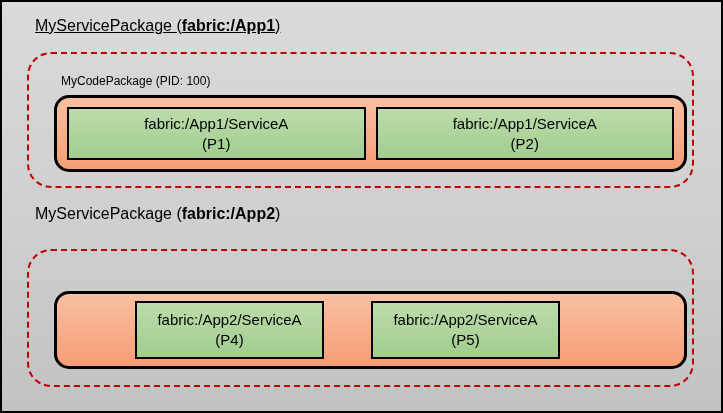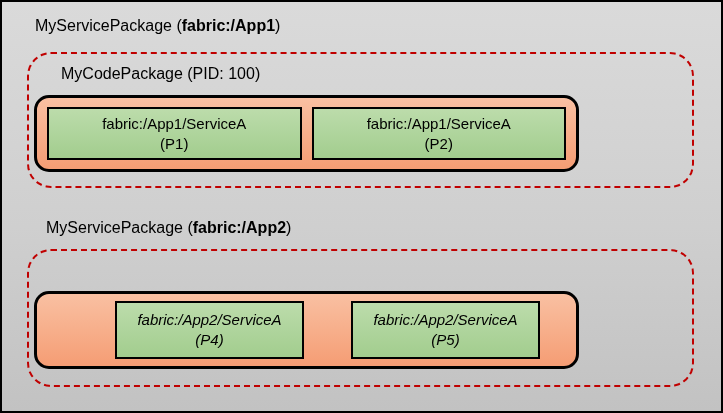--- a/index.html
+++ b/index.html
@@ -25,28 +25,28 @@
   .sp-boundary {
     position: absolute;
     left: 25px;
     width: 667px;
     border: 2px dashed #c00000;
     border-radius: 24px;
   }
   .cp-label {
     position: absolute;
     left: 32px;
-    top: 11px;
-    font-size: 16px;
+    top: 20px;
+    font-size: 12px;
     white-space: nowrap;
   }
   .cp-box {
     position: absolute;
-    left: 5px;
-    width: 545px;
+    left: 25px;
+    width: 633px;
     border: 3px solid #000;
     border-radius: 15px;
     background: linear-gradient(180deg, #f9c0a2 0%, #f59d74 100%);
   }
   .cp-box.flexrow {
     display: flex;
     gap: 10px;
     padding: 9px 10px;
   }
   .svc-box {
@@ -54,28 +54,28 @@
     background: linear-gradient(180deg, #bcdcab 0%, #a2cd8e 100%);
     display: flex;
     flex-direction: column;
     align-items: center;
     justify-content: center;
     text-align: center;
     font-size: 15px;
     line-height: 20px;
   }
   .cp-box.flexrow .svc-box { flex: 1 1 0; }
-  .svc-abs { position: absolute; width: 189px; height: 58px; top: 7px; font-style: italic; }
+  .svc-abs { position: absolute; width: 189px; height: 58px; top: 7px; }
 
   
-  #title-1 { top: 13px; }
+  #title-1 { top: 13px; text-decoration: underline; }
   #boundary-1 { top: 50px; height: 136px; }
   #cp-1 { top: 41px; height: 77px; }
 
-  #title-2 { top: 215px; margin-left: 11px; }
+  #title-2 { top: 201px; }
   #boundary-2 { top: 247px; height: 138px; }
   #cp-2 { top: 40px; height: 78px; }
   #svc-p4 { left: 78px; }
   #svc-p5 { left: 314px; }
 </style>
 </head>
 <body>
 
 <div id="canvas">
 

